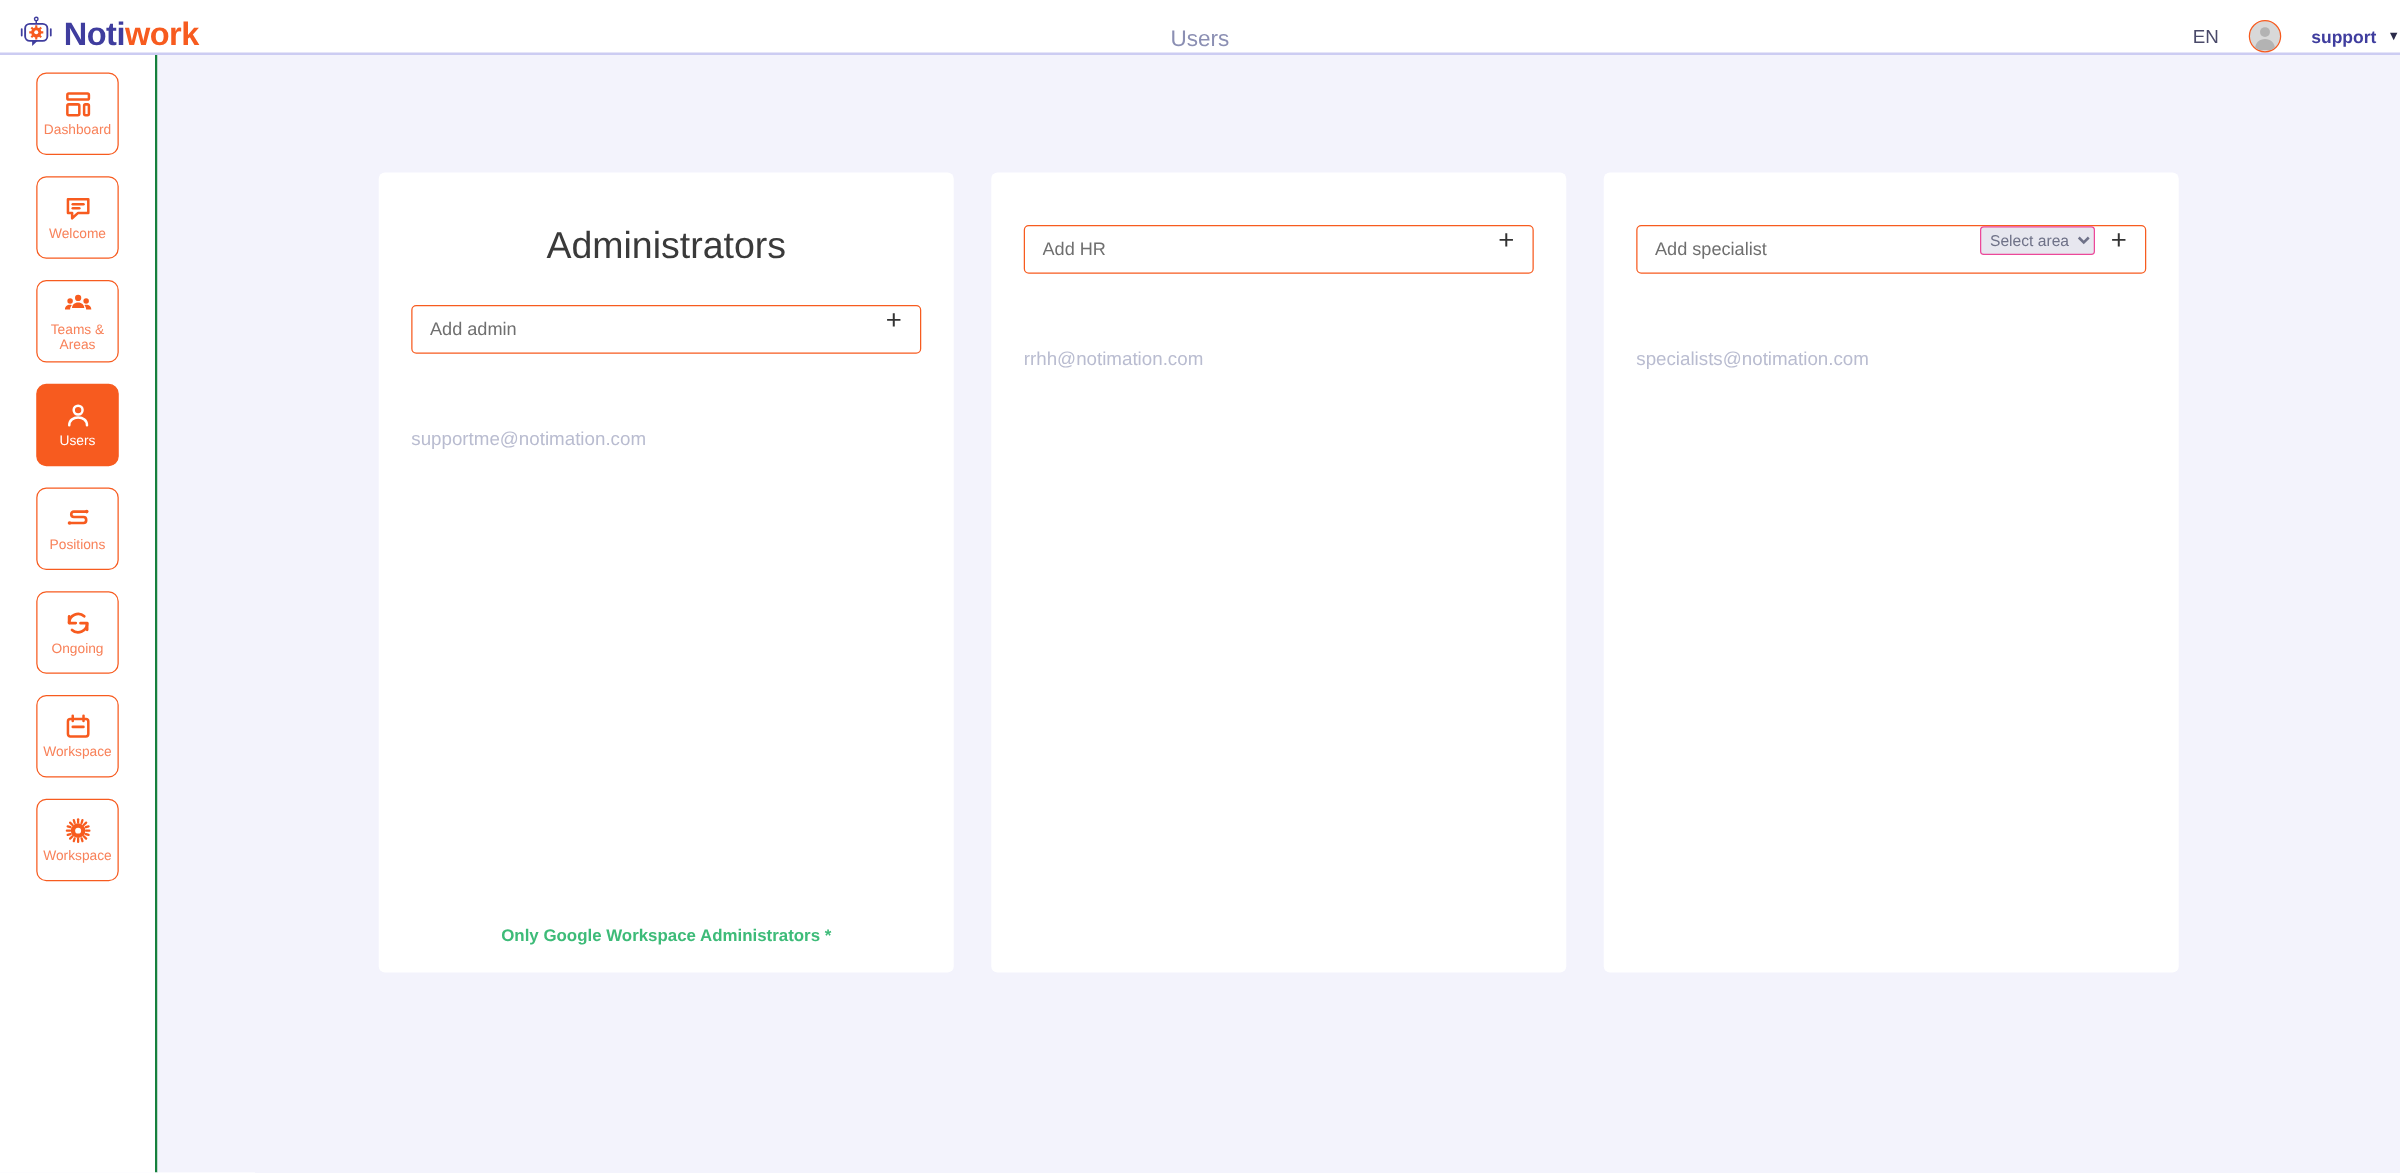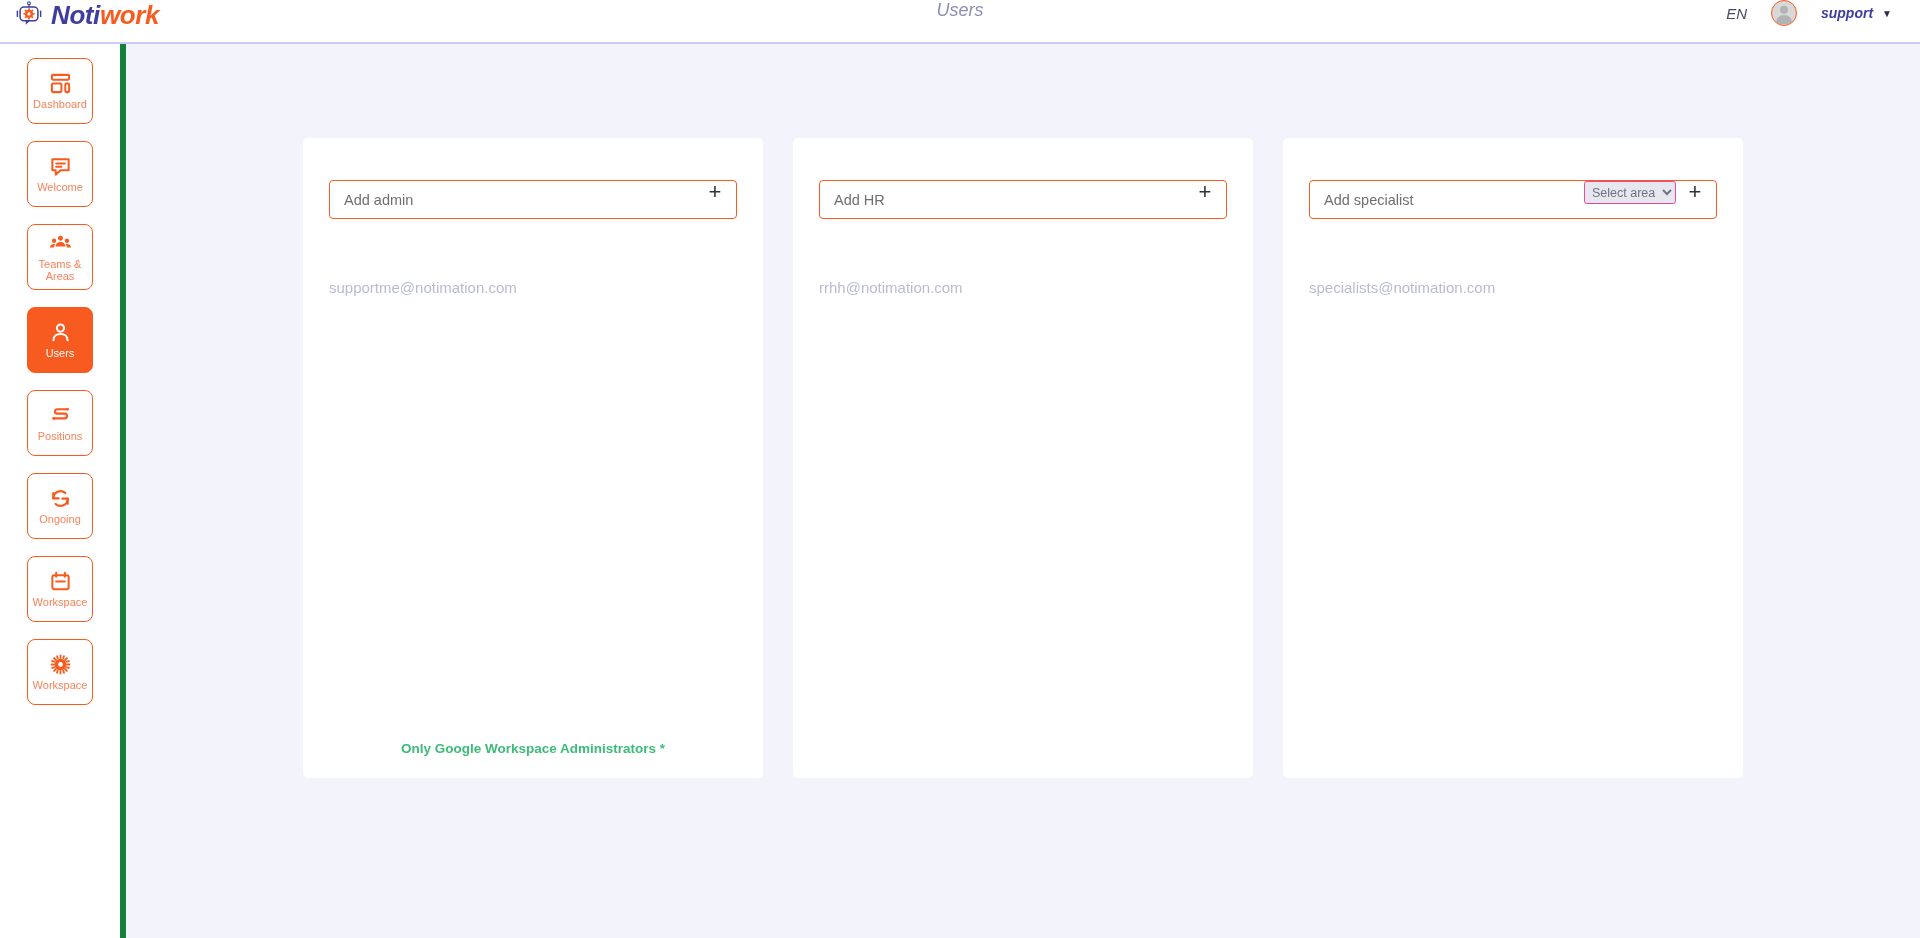--- a/index.html
+++ b/index.html
@@ -9,61 +9,60 @@
     background: #ffffff;
     overflow: hidden;
   }
   .app { width: 1920px; height: 938px; display: flex; flex-direction: column; }
 
   
   .header {
     height: 44px; min-height: 44px;
     background: #ffffff;
     border-bottom: 2px solid #ccccf2;
-    display: flex; align-items: flex-start;
+    display: flex; align-items: flex-end;
     position: relative;
-    font-style: italic;
   }
   .brand { display: flex; align-items: center; gap: 7px; padding-left: 14px; }
   .brand-mark { width: 30px; height: 30px; display: block; }
   .brand-text {
     font-size: 26px; font-weight: bold; letter-spacing: -0.4px;
     line-height: 1;
   }
   .brand-text .b1 { color: #3f3d9e; }
   .brand-text .b2 { color: #f75b1f; }
 
   .page-title {
     position: absolute; left: 0; right: 0; text-align: center;
     font-size: 18px; color: #8b8fb3; pointer-events: none;
   }
 
   .header-right {
     margin-left: auto; display: flex; align-items: center;
-    gap: 24px; padding-right: 28px; position: relative; z-index: 2;
+    gap: 24px; position: relative; z-index: 2;
   }
   .lang { font-size: 15px; color: #4a4a6a; }
   .avatar {
     width: 26px; height: 26px; border-radius: 50%;
     border: 1.6px solid #f75b1f; background: #d8d8d8;
     display: flex; align-items: flex-end; justify-content: center;
     overflow: hidden;
   }
   .avatar svg { display: block; }
   .user-menu { display: flex; align-items: center; gap: 9px; cursor: pointer; }
   .user-name { font-size: 14px; font-weight: bold; color: #3f3d9e; }
   .caret { font-size: 10px; color: #2b2b4a; }
 
   
   .body { flex: 1; display: flex; min-height: 0; }
 
   .sidebar {
     width: 126px; min-width: 126px;
     background: #ffffff;
-    border-right: 6px solid #15803d;
+    border-right: 2px solid #15803d;
     padding-top: 14px;
     display: flex; flex-direction: column; align-items: center;
     gap: 17px;
   }
   .nav-item {
     width: 66px; height: 66px;
     border: 1.5px solid #f75b1f; border-radius: 8px;
     background: #ffffff;
     display: flex; flex-direction: column;
     align-items: center; justify-content: center;
@@ -291,20 +290,21 @@
           </svg>
         </span>
         <span class="nav-label">Workspace</span>
       </div>
 
     </div>
 
     <div class="content">
 
       <div class="card">
+        <div class="card-title">Administrators</div>
         <div class="add-row">
           <input class="add-input" type="text" placeholder="Add admin" value="" style="">
           <button class="plus-btn">
             <span>+</span>
           </button>
         </div>
         <div class="member-list">
           <div class="member-email">supportme@notimation.com</div>
         </div>
         <div class="card-note">Only Google Workspace Administrators *</div>

